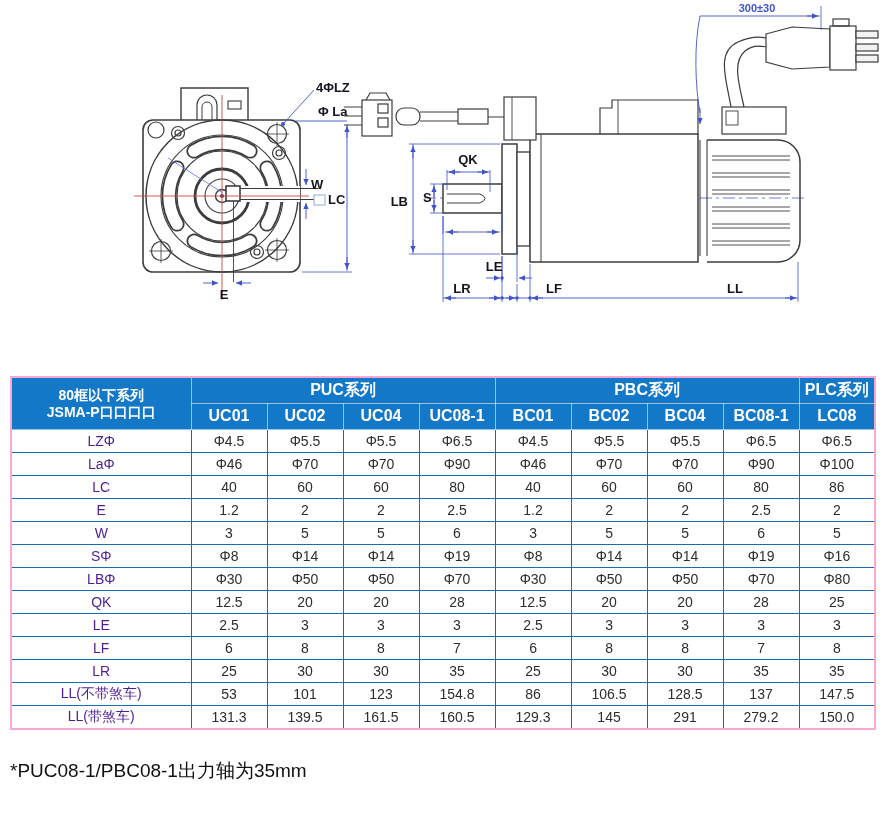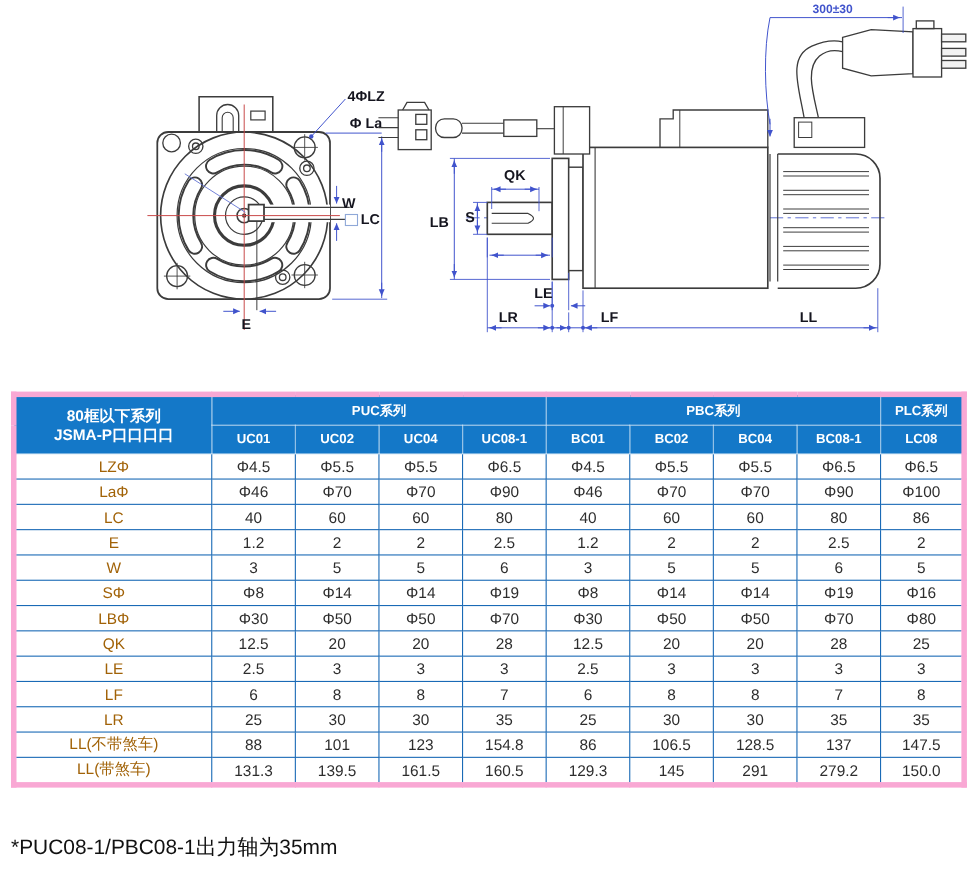--- a/index.html
+++ b/index.html
@@ -6,39 +6,39 @@
   body{
     width:885px;height:813px;position:relative;
     font-family:"Liberation Sans","DejaVu Sans",sans-serif;
     color:#222;
   }
   .drawing-area{position:absolute;top:0;left:0;width:885px;height:368px;}
   .drawing-area svg{display:block;}
 
   
   table.spec{
-    position:absolute;top:356px;left:10px;width:865px;
+    position:absolute;top:376px;left:10px;width:865px;
     border-collapse:collapse;table-layout:fixed;
-    border:5px solid #f9a8d4;
+    border:2px solid #f9a8d4;
     font-size:14px;
   }
   table.spec col.c0{width:180px;}
   table.spec col.cn{width:76px;}
   table.spec thead th{
     background:#1478c8;color:#ffffff;font-weight:bold;
     border:1px solid rgba(255,255,255,.55);
-    padding:0;height:25px;font-size:12px;line-height:1.15;
+    padding:0;height:25px;font-size:16px;line-height:1.15;
   }
   table.spec thead th.corner{font-size:14px;}
   table.spec tbody td{
     border:1px solid #1a6ab6;
     text-align:center;vertical-align:middle;
     height:22px;padding:0;color:#2d2d2d;background:#ffffff;
   }
-  table.spec tbody td.rowlabel{color:#a16207;text-align:center;}
+  table.spec tbody td.rowlabel{color:#4c1d95;text-align:center;}
   .notes{position:absolute;top:760px;left:10px;font-size:19px;color:#111;line-height:21px;}
   .dim-label{font:bold 13px "Liberation Sans","DejaVu Sans",sans-serif;fill:#15151f;}
   .dim-label-blue{font:bold 11px "Liberation Sans","DejaVu Sans",sans-serif;fill:#4053cc;}
 </style>
 </head>
 <body>
 
 <div class="drawing-area">
 <svg width="885" height="368" viewBox="0 0 885 368" xmlns="http://www.w3.org/2000/svg">
   <defs>
@@ -401,21 +401,21 @@
         <td>30</td>
         <td>35</td>
         <td>25</td>
         <td>30</td>
         <td>30</td>
         <td>35</td>
         <td>35</td>
       </tr>
       <tr>
         <td class="rowlabel">LL(不带煞车)</td>
-        <td>88</td>
+        <td>53</td>
         <td>101</td>
         <td>123</td>
         <td>154.8</td>
         <td>86</td>
         <td>106.5</td>
         <td>128.5</td>
         <td>137</td>
         <td>147.5</td>
       </tr>
       <tr>

